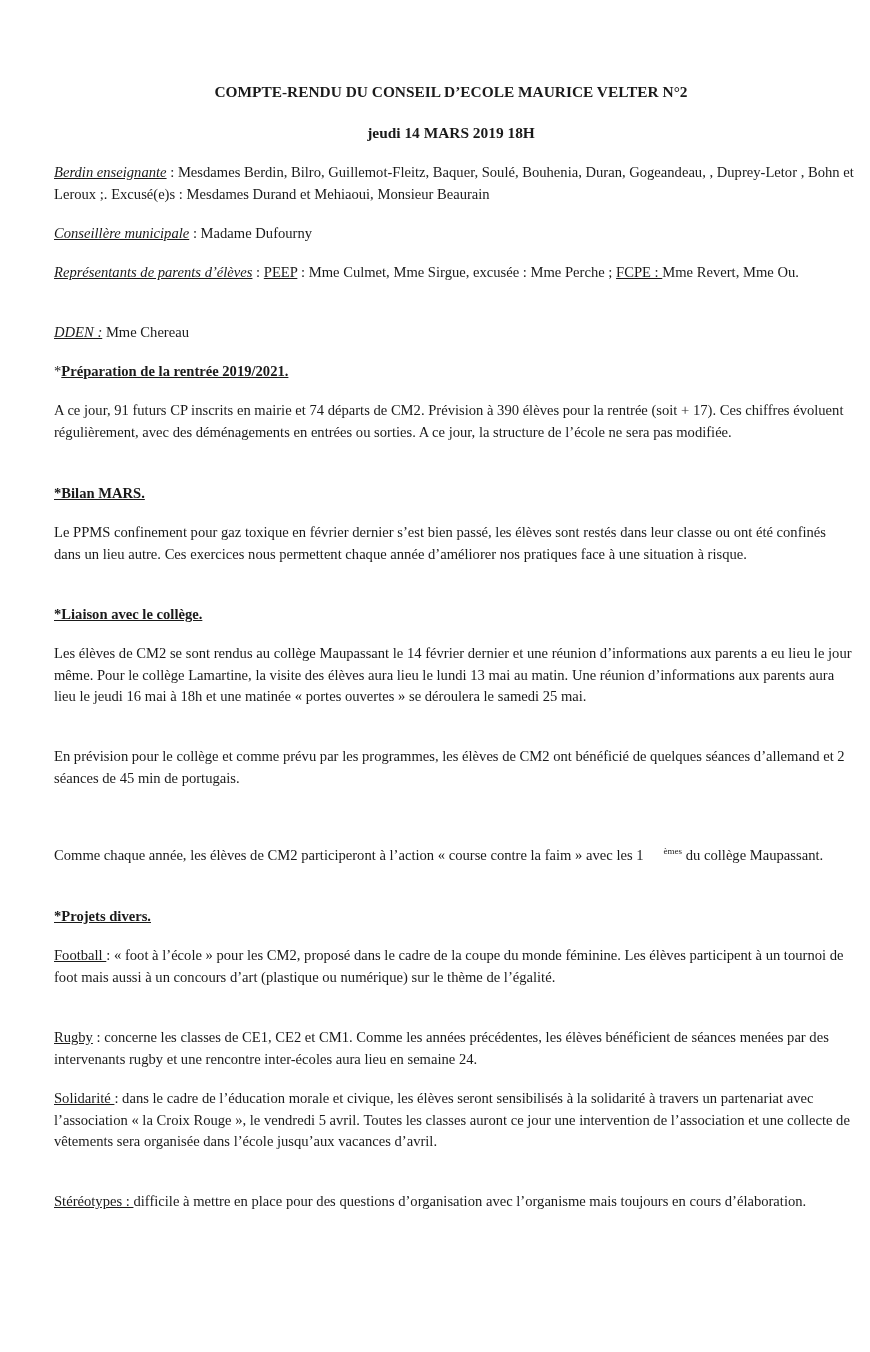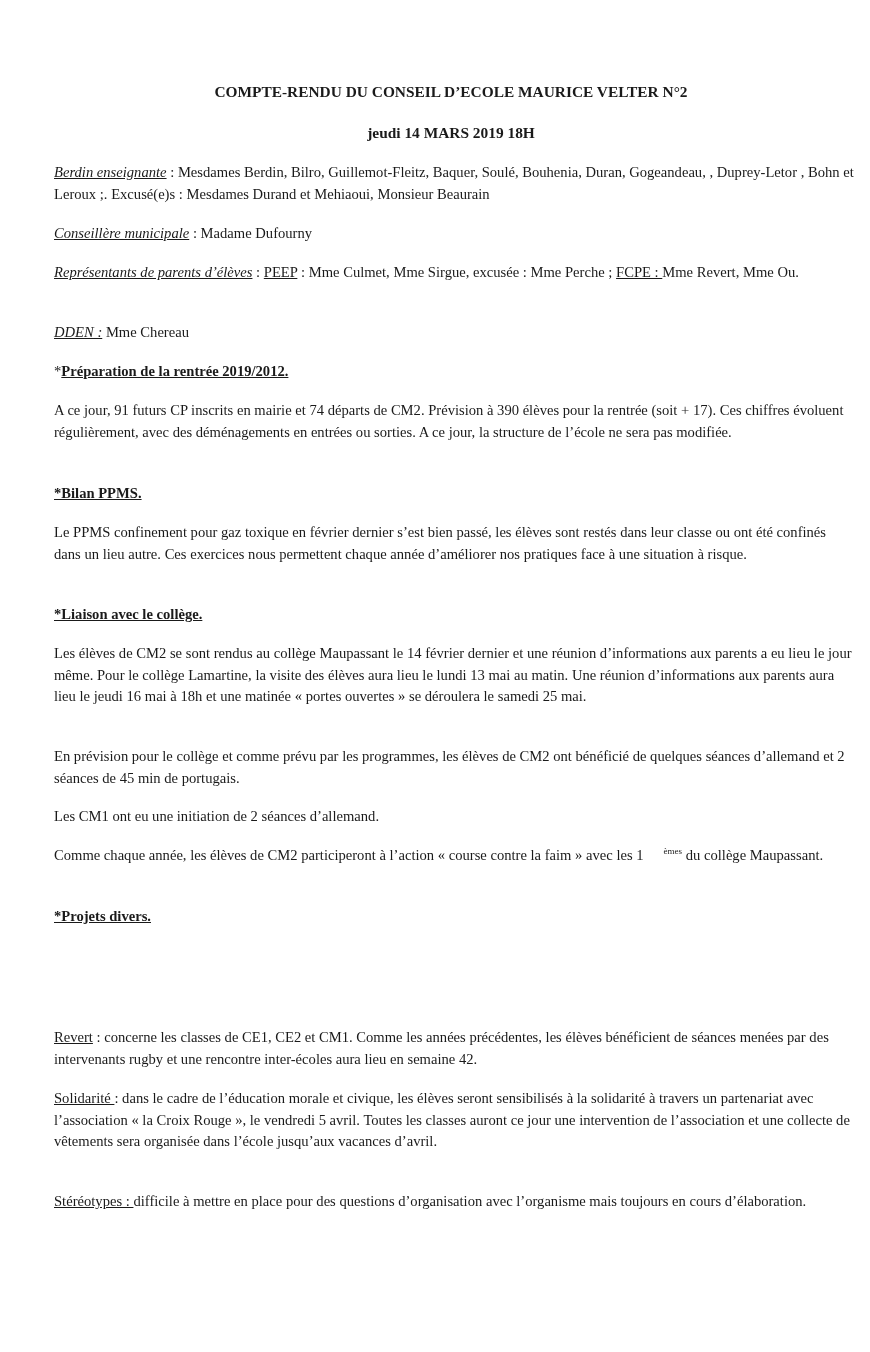--- a/index.html
+++ b/index.html
@@ -29,35 +29,35 @@
   <div class="title" style="top:122px;">jeudi 14 MARS 2019 18H</div>
 
   <p class="para" style="top:162px;"><span class="ui">Berdin enseignante</span><span> : Mesdames Berdin, Bilro, Guillemot-Fleitz, Baquer, Soulé, Bouhenia, Duran, Gogeandeau, , Duprey-Letor , Bohn et Leroux ;. Excusé(e)s : Mesdames Durand et Mehiaoui, Monsieur Beaurain</span></p>
 
   <p class="para" style="top:223px;"><span class="ui">Conseillère municipale</span><span> : Madame Dufourny</span></p>
 
   <p class="para" style="top:262px;"><span class="ui">Représentants de parents d’élèves</span><span> : </span><span class="u">PEEP</span><span> : Mme Culmet, Mme Sirgue, excusée : Mme Perche ;  </span><span class="u">FCPE : </span><span>Mme Revert, Mme Ou.</span></p>
 
   <p class="para" style="top:322px;"><span class="ui">DDEN :</span><span> Mme Chereau</span></p>
 
-  <p class="para" style="top:361px;"><span>*</span><span class="hu">Préparation de la rentrée 2019/2012.</span></p>
+  <p class="para" style="top:361px;"><span>*</span><span class="hu">Préparation de la rentrée 2019/2021.</span></p>
   <p class="para" style="top:400px;">A ce jour, 91 futurs CP inscrits en mairie et 74 départs de CM2. Prévision à 390 élèves pour la rentrée (soit + 17). Ces chiffres évoluent régulièrement, avec des déménagements en entrées ou sorties. A ce jour, la structure de l’école ne sera pas modifiée.</p>
 
-  <p class="para" style="top:483px;"><span class="hu">*Bilan PPMS.</span></p>
+  <p class="para" style="top:483px;"><span class="hu">*Bilan MARS.</span></p>
   <p class="para" style="top:522px;">Le PPMS confinement pour gaz toxique en février dernier s’est bien passé, les élèves sont restés dans leur classe ou ont été confinés dans un lieu autre. Ces exercices nous permettent chaque année d’améliorer nos pratiques face à une situation à risque.</p>
 
   <p class="para" style="top:604px;"><span class="hu">*Liaison avec le collège.</span></p>
   <p class="para" style="top:643px;">Les élèves de CM2 se sont rendus au collège Maupassant le 14 février dernier et une réunion d’informations aux parents a eu lieu le jour même. Pour le collège Lamartine, la visite des élèves aura lieu le lundi 13 mai au matin. Une réunion d’informations aux parents aura lieu le jeudi 16 mai à 18h et une matinée « portes ouvertes » se déroulera le samedi 25 mai.</p>
   <p class="para" style="top:746px;">En prévision pour le collège et comme prévu par les programmes, les élèves de CM2 ont bénéficié de quelques séances d’allemand et 2 séances de 45 min de portugais.</p>
-  <p class="para" style="top:806px;">Les CM1 ont eu une initiation de 2 séances d’allemand.</p>
   <p class="para" style="top:845px;"><span>Comme chaque année, les élèves de CM2 participeront à l’action « course contre la faim » avec les 1</span><sup>èmes</sup><span> du collège Maupassant.</span></p>
 
   <p class="para" style="top:906px;"><span class="hu">*Projets divers.</span></p>
 
+  <p class="para" style="top:945px;"><span class="u">Football </span><span>: « foot à l’école » pour les CM2, proposé dans le cadre de la coupe du monde féminine. Les élèves participent à un tournoi de foot mais aussi à un concours d’art (plastique ou numérique) sur le thème de l’égalité.</span></p>
 
-  <p class="para" style="top:1027px;"><span class="u">Revert</span><span> : concerne les classes de CE1, CE2 et CM1. Comme les années précédentes, les élèves bénéficient de séances menées par des intervenants rugby et une rencontre inter-écoles aura lieu en semaine 42.</span></p>
+  <p class="para" style="top:1027px;"><span class="u">Rugby</span><span> : concerne les classes de CE1, CE2 et CM1. Comme les années précédentes, les élèves bénéficient de séances menées par des intervenants rugby et une rencontre inter-écoles aura lieu en semaine 24.</span></p>
 
   <p class="para" style="top:1088px;"><span class="u">Solidarité </span><span>: dans le cadre de l’éducation morale et civique, les élèves seront sensibilisés à la solidarité à travers un partenariat avec l’association « la Croix Rouge », le vendredi 5 avril. Toutes les classes auront ce jour une intervention de l’association et une collecte de vêtements sera organisée dans l’école jusqu’aux vacances d’avril.</span></p>
 
   <p class="para" style="top:1191px;"><span class="u">Stéréotypes : </span><span>difficile à mettre en place pour des questions d’organisation avec l’organisme mais toujours en cours d’élaboration.</span></p>
 
 
 </div>
 
 </body></html>

